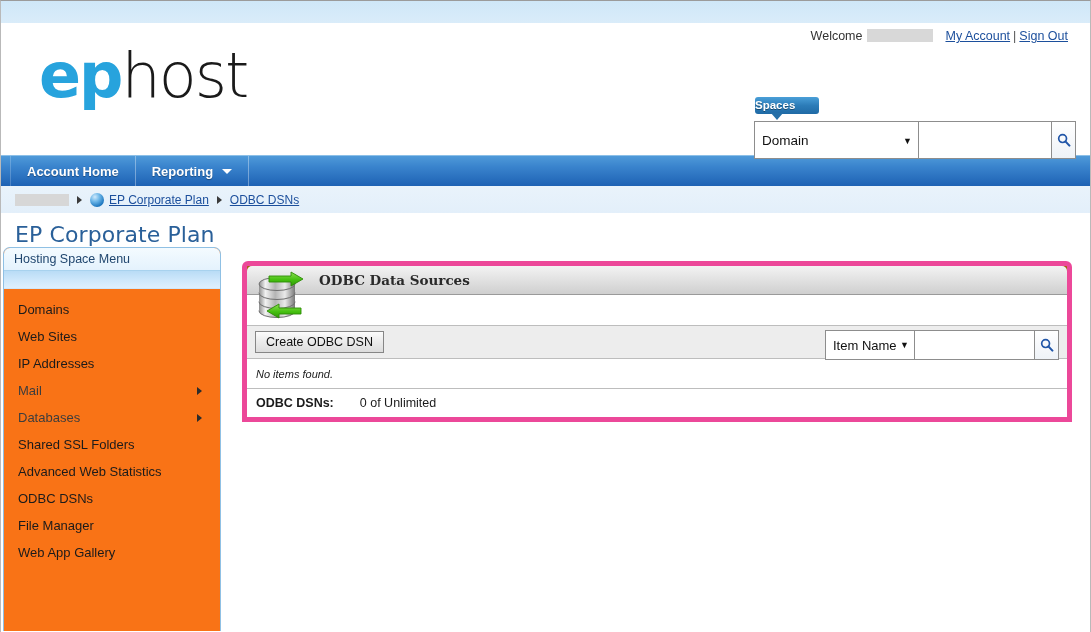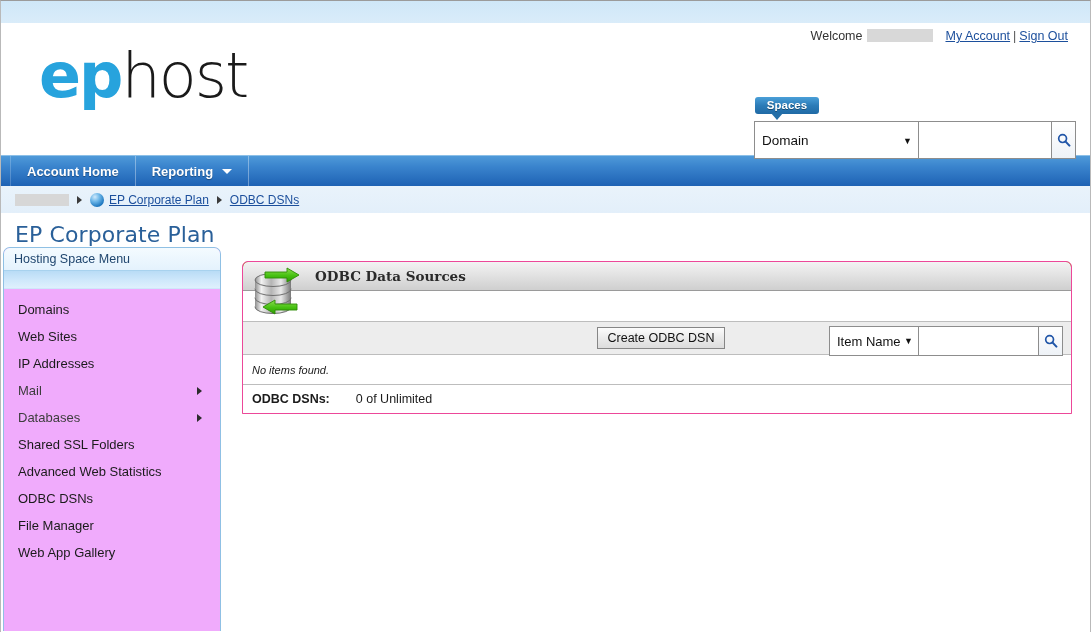--- a/index.html
+++ b/index.html
@@ -85,21 +85,21 @@
     position: absolute;
     left: 754px;
     top: 96px;
     width: 64px;
     height: 17px;
     border-radius: 3px 3px 3px 3px;
     background: linear-gradient(to bottom, #4a9fd8 0%, #2c7cb8 50%, #1f6aa5 100%);
     color: #ffffff;
     font-size: 11.5px;
     font-weight: bold;
-    text-align: center;
+    text-align: left;
     line-height: 17px;
     text-shadow: 0 1px 0 rgba(0,0,0,.35);
   }
   #spaces-tab .nub {
     position: absolute;
     left: 16px;
     bottom: -6px;
     width: 0; height: 0;
     border-left: 6px solid transparent;
     border-right: 6px solid transparent;
@@ -232,21 +232,21 @@
   #sidebar {
     position: absolute;
     left: 2px;
     top: 0;
     width: 218px;
     height: 384px;
     box-sizing: border-box;
     border: 1px solid #8fc0e4;
     border-bottom: none;
     border-radius: 7px 7px 0 0;
-    background: #f0abfc;
+    background: #f97316;
     overflow: hidden;
   }
   #sidebar-title {
     height: 22px;
     line-height: 22px;
     padding-left: 10px;
     font-size: 12.5px;
     color: #21476f;
     background: linear-gradient(to bottom, #f4fbff 0%, #e4f2fd 100%);
     border-bottom: 1px solid #a8d2ee;
@@ -275,21 +275,21 @@
     margin-right: 8px;
   }
 
   
   #panel {
     position: absolute;
     left: 241px;
     top: 14px;
     width: 830px;
     box-sizing: border-box;
-    border: 1px solid #ec4899;
+    border: 5px solid #ec4899;
     border-radius: 6px 6px 0 0;
     background: #a16207;
     overflow: hidden;
   }
   #panel-header {
     position: relative;
     height: 28px;
     background: linear-gradient(to bottom, #f3f3f3 0%, #e3e3e3 45%, #cfcfcf 100%);
     border-bottom: 1px solid #9a9a9a;
     border-radius: 5px 5px 0 0;
@@ -316,21 +316,20 @@
     background: #ffffff;
     border-bottom: 1px solid #bdbdbd;
   }
   #panel-toolbar {
     position: relative;
     height: 32px;
     background: #ededed;
     border-bottom: 1px solid #bdbdbd;
     display: flex;
     align-items: center;
-    justify-content: center;
   }
   #create-btn {
     margin-left: 8px;
     height: 22px;
     padding: 0 10px;
     box-sizing: border-box;
     border: 1px solid #868686;
     background: linear-gradient(to bottom, #fcfcfc 0%, #ececec 45%, #dcdcdc 100%);
     font-size: 12.5px;
     color: #101010;

